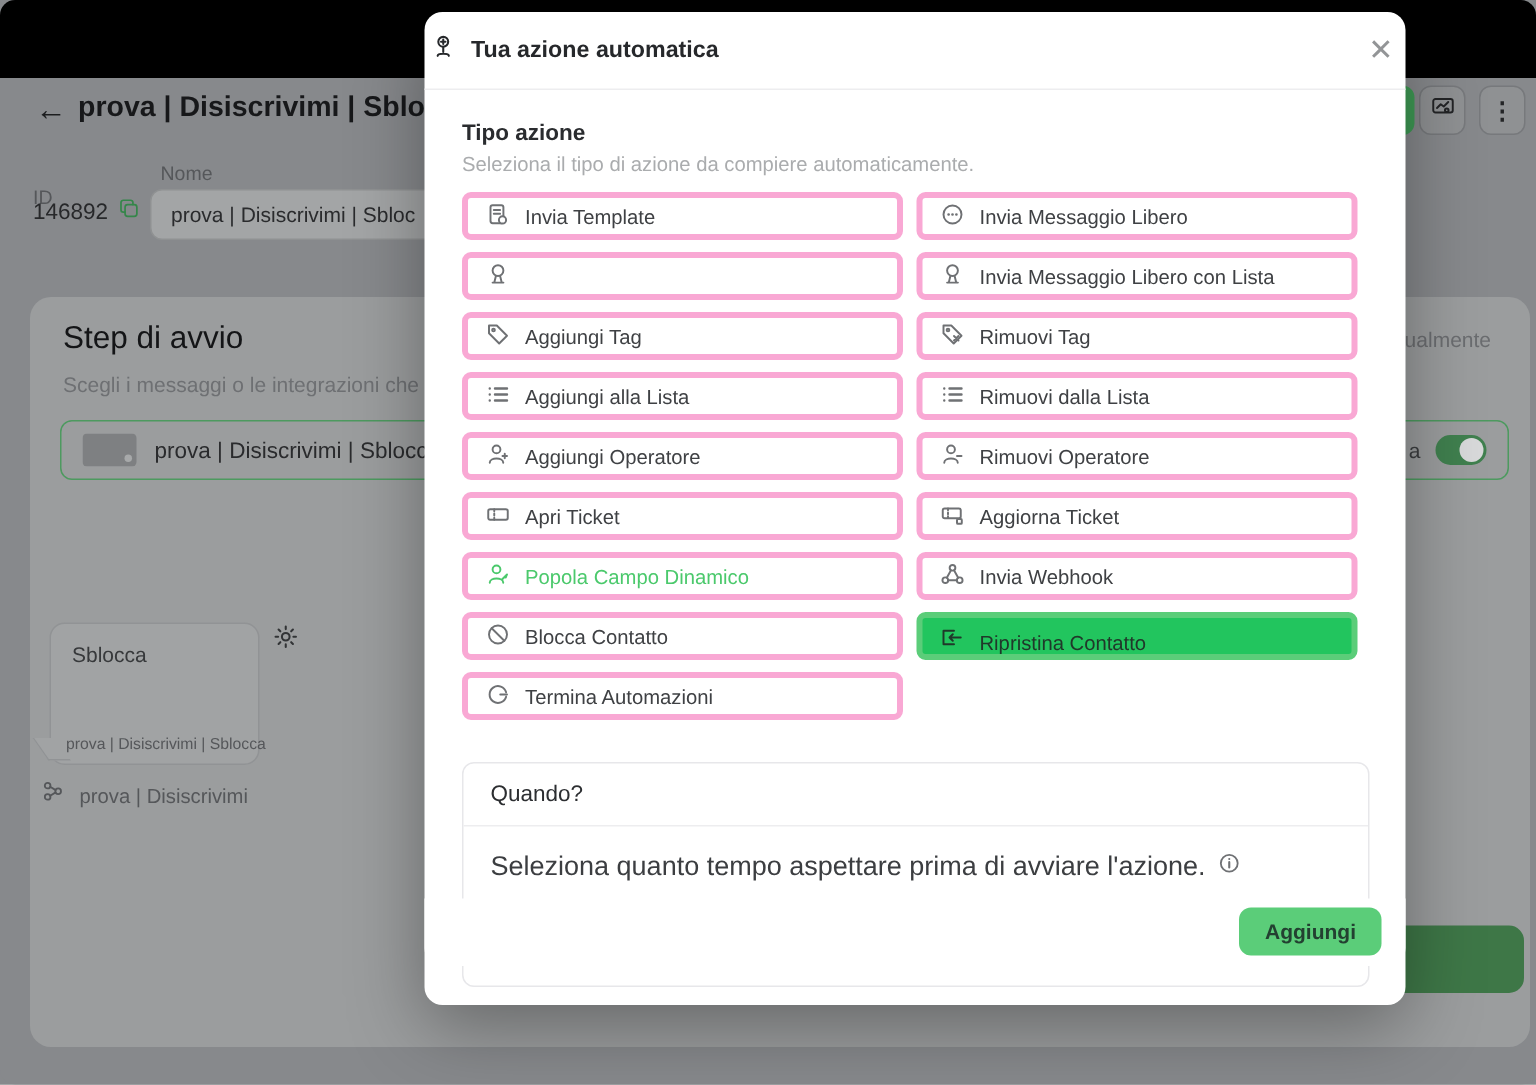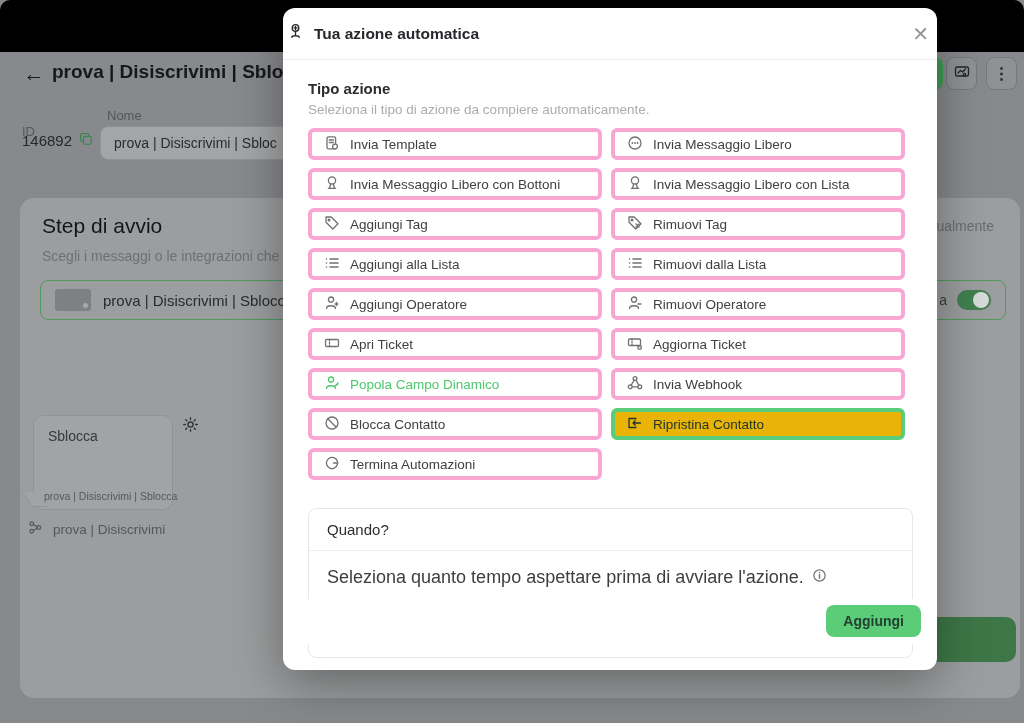--- a/index.html
+++ b/index.html
@@ -50,21 +50,21 @@
   .m-title { font-size:15.5px; font-weight:bold; color:#26282b; }
   .m-close { margin-left:auto; font-size:20px; color:#939597; cursor:pointer; line-height:1; padding:2px 4px; }
   .m-sec-title { position:absolute; left:25px; top:72px; font-size:15px; font-weight:bold; color:#2a2c2f; }
   .m-sec-sub { position:absolute; left:25px; top:94px; font-size:13.5px; color:#aaacae; }
 
   .agrid { position:absolute; left:25px; top:120px; width:597px; display:grid; grid-template-columns:294px 294px; column-gap:9px; row-gap:8px; }
   .abtn { display:flex; align-items:center; gap:10px; height:32px; padding:0 12px; background:#fff; border:4px solid #f9a8d4; border-radius:6px; font-size:13.5px; color:#3f4144; cursor:pointer; white-space:nowrap; overflow:hidden; }
   .abtn svg { flex:0 0 auto; stroke:#6f7174; }
   .abtn.green-text { color:#4bc96c; }
   .abtn.green-text svg { stroke:#4bc96c; }
-  .abtn.selected { background:#eab308; border-color:#5bcd79; color:#20382a; }
+  .abtn.selected { background:#22c55e; border-color:#5bcd79; color:#20382a;align-items:flex-end; }
   .abtn.selected svg { stroke:#20382a; }
 
   .quando-box { position:absolute; left:25px; top:500px; width:605px; height:150px; border:1px solid #e7e7ea; border-radius:8px; background:#fff; }
   .q-header { height:42px; display:flex; align-items:center; padding:0 18px; font-size:15px; color:#2c2e31; border-bottom:1px solid #ededef; }
   .q-desc { display:flex; align-items:center; gap:8px; padding:16px 18px 0 18px; font-size:18px; color:#3c3e41; }
   .q-select { margin:13px 18px 0 18px; height:36px; border:1px solid #6d28d9; border-radius:8px; display:flex; align-items:center; justify-content:space-between; padding:0 14px; font-size:14px; color:#46484b; cursor:pointer; }
   .q-select svg { stroke:#b3b5b7; }
 
   .m-footer { position:absolute; left:0; top:591px; width:100%; height:45px; background:#fff; border-radius:0 0 12px 12px; }
   .submit-btn { position:absolute; right:16px; top:6px; height:32px; padding:0 17px; background:#5bcd79; border:none; border-radius:8px; font-size:14px; font-weight:bold; color:#234031; cursor:pointer; }
@@ -189,21 +189,20 @@
               <path d="M5.4,8 h0.01 M8,8 h0.01 M10.6,8 h0.01" stroke-width="1.8"></path>
             </svg></span>
         <span>Invia Messaggio Libero</span>
       </div>
 
       <div class="abtn">
         <span><svg class="ln icon16" viewBox="0 0 16 16">
               <circle cx="8" cy="5.4" r="3.6"></circle>
               <path d="M6.6,9 L5.6,13 M9.4,9 L10.4,13 M4.4,13.4 H11.6"></path>
             </svg></span>
-        <span>Invia Messaggio Libero con Bottoni</span>
       </div>
       <div class="abtn">
         <span><svg class="ln icon16" viewBox="0 0 16 16">
               <circle cx="8" cy="5.4" r="3.6"></circle>
               <path d="M6.6,9 L5.6,13 M9.4,9 L10.4,13 M4.4,13.4 H11.6"></path>
             </svg></span>
         <span>Invia Messaggio Libero con Lista</span>
       </div>
 
       <div class="abtn">

